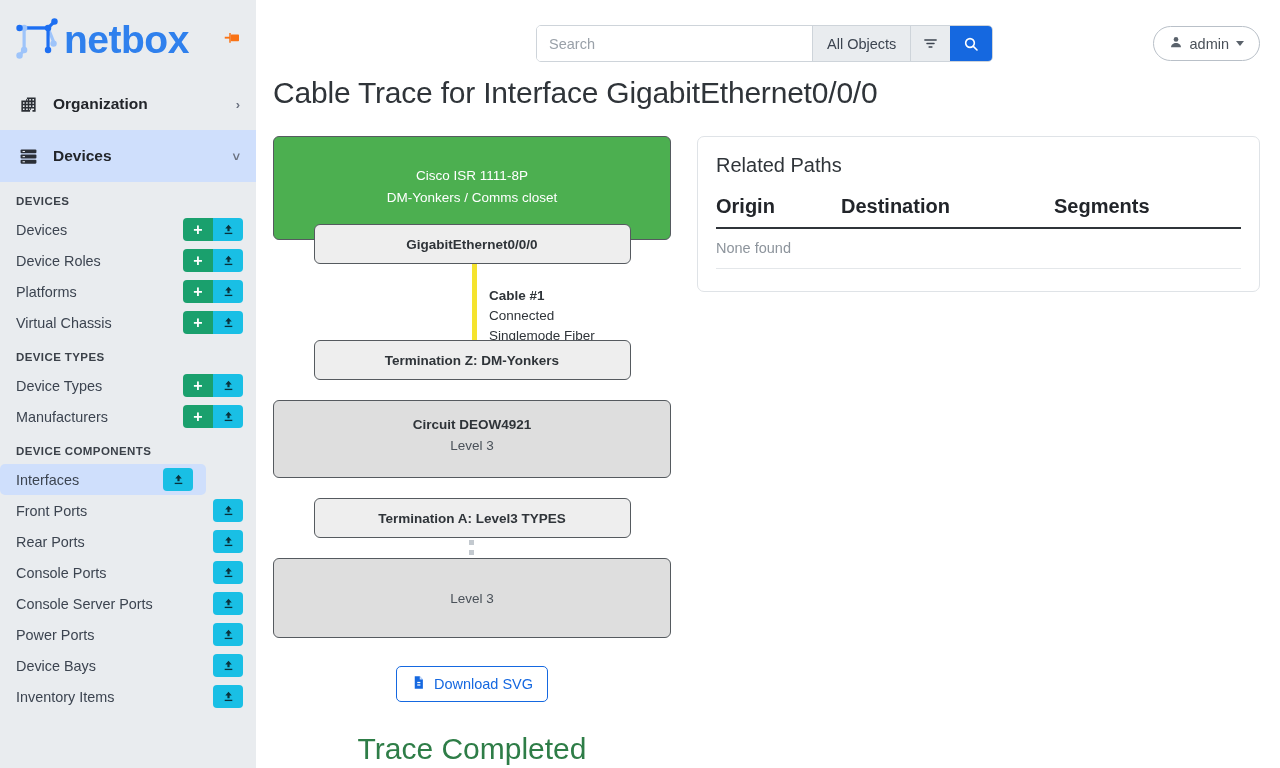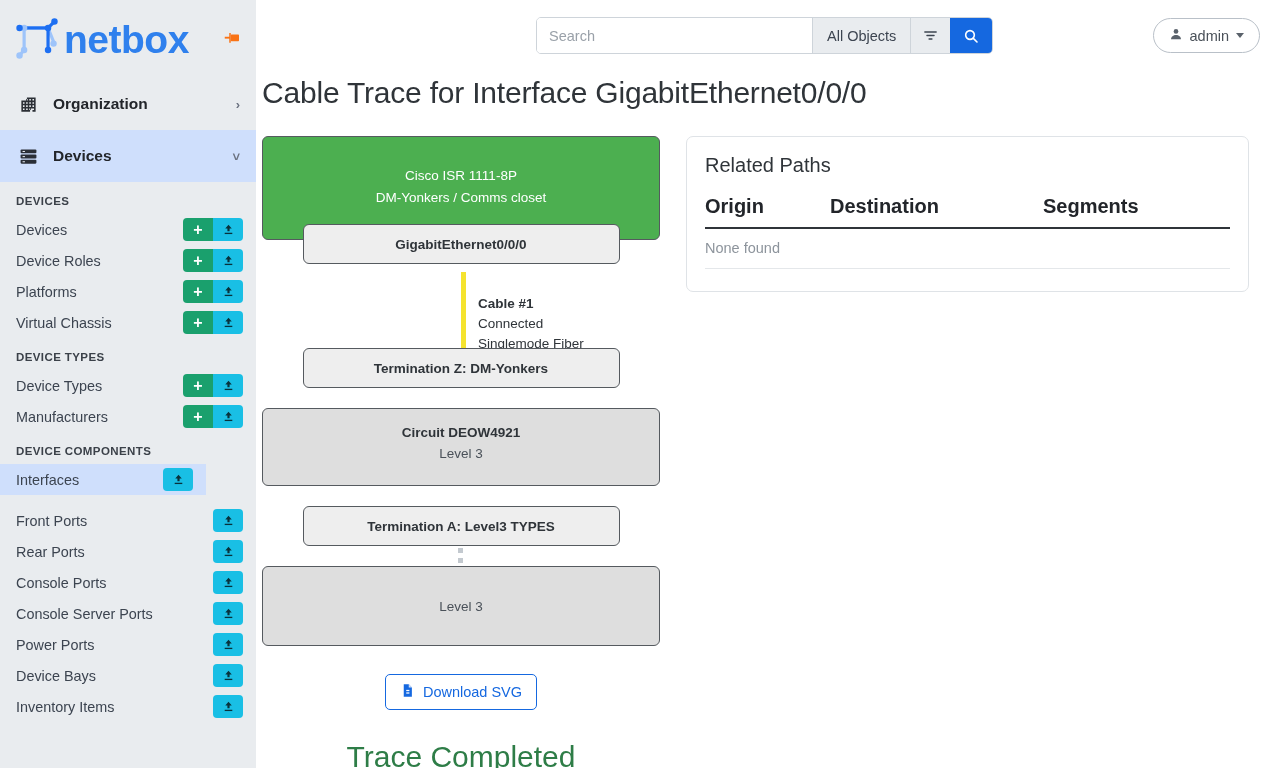--- a/index.html
+++ b/index.html
@@ -47,34 +47,34 @@
     color: #3b4149; padding: 13px 0 7px 16px; text-transform: uppercase;
   }
 
   .nav-row {
     position: relative;
     display: flex; align-items: center;
     height: 31px; margin: 0 0 0 0; padding: 0 16px;
     font-size: 14.4px; color: #3c4450;
   }
   .nav-row .nr-label { cursor: pointer; }
-  .nav-row.sel { background: #cfdffc; border-radius: 0; margin: 0 50px 10px 0; padding-left: 16px; }
+  .nav-row.sel { background: #cfdffc; border-radius: 5px; margin: 0 50px 0 0; padding-left: 16px; }
   .btn-pair { position: absolute; right: 13px; top: 4px; display: flex; height: 23px; }
   .mini-btn {
     width: 30px; height: 23px;
     display: flex; align-items: center; justify-content: center;
     color: #fff; font-size: 13px; line-height: 1; cursor: pointer;
   }
   .mini-add { background: #1aa06d; border-radius: 4px 0 0 4px; font-size: 16px; font-weight: 700; }
   .mini-imp { background: #19bfe5; border-radius: 0 4px 4px 0; }
   .mini-imp.only { border-radius: 4px; }
 
   
   #topbar {
-    position: absolute; left: 256px; top: 0;
+    position: absolute; left: 256px; top: 8px;
     width: 1024px; height: 70px; background: #ffffff;
   }
   .search-wrap {
     position: absolute; left: 280px; top: 17px;
     display: flex; height: 37px;
     border: 1px solid #ced4da; border-radius: 5px; overflow: hidden;
   }
   .search-input {
     width: 275px; border: 0; outline: none;
     padding: 0 12px; font-size: 14.5px; font-family: "Liberation Sans", sans-serif;
@@ -98,21 +98,21 @@
   .user-menu {
     position: absolute; right: 20px; top: 18px;
     display: flex; align-items: center; gap: 7px;
     height: 35px; padding: 0 15px;
     border: 1px solid #b9c0c8; border-radius: 18px;
     font-size: 14.5px; color: #4a5159; cursor: pointer; background:#fff;
   }
   .user-caret { border-left: 4px solid transparent; border-right: 4px solid transparent; border-top: 5px solid #5a626b; }
 
   
-  #main { position: absolute; left: 245px; top: 70px; width: 1024px; height: 698px; }
+  #main { position: absolute; left: 256px; top: 70px; width: 1024px; height: 698px; }
   .page-title {
     font-size: 30px; font-weight: 400; color: #2f3439;
     padding: 6px 0 0 17px; letter-spacing: -0.2px;
   }
   .content-row { display: flex; padding: 26px 20px 0 17px; gap: 26px; }
   .trace-col { width: 398px; flex: 0 0 398px; }
   .side-col { flex: 1; }
 
   
   .node {
@@ -120,21 +120,21 @@
     text-align: center; position: relative;
   }
   .node-device {
     background: #4caf50; color: #fff;
     height: 104px; padding-top: 24px;
   }
   .node-device .n-title { font-size: 13.5px; font-weight: 700; }
   .node-device .n-sub { font-size: 13.5px; font-weight: 400; margin-top: 7px; }
   .node-term {
     background: #eeeeee; height: 40px; width: 317px;
-    margin: -16px auto 8px auto;
+    margin: -16px auto 0 auto;
     display: flex; align-items: center; justify-content: center;
     font-size: 13.5px; font-weight: 700; color: #2f3439;
     position: relative; z-index: 3;
   }
   .cable-seg { position: relative; height: 112px; }
   .cable-line {
     position: absolute; left: 199px; top: 0; width: 5px; height: 112px;
     background: #f5e32e;
   }
   .cable-label {

